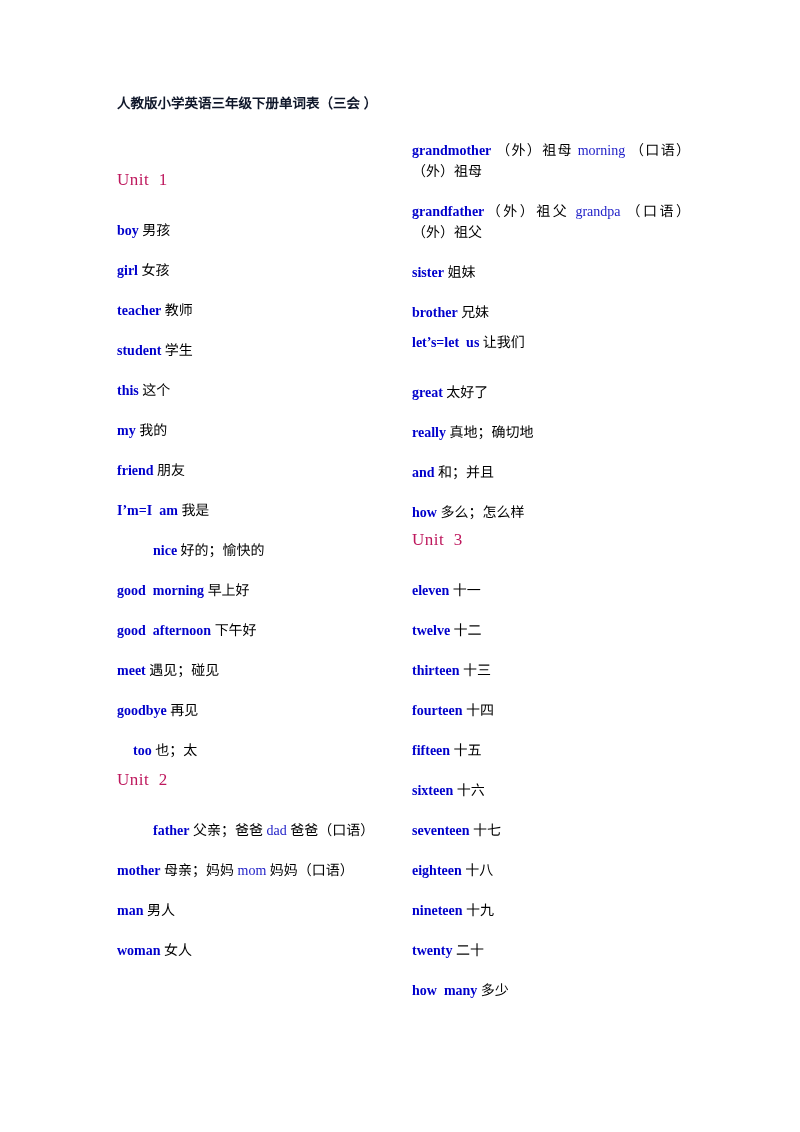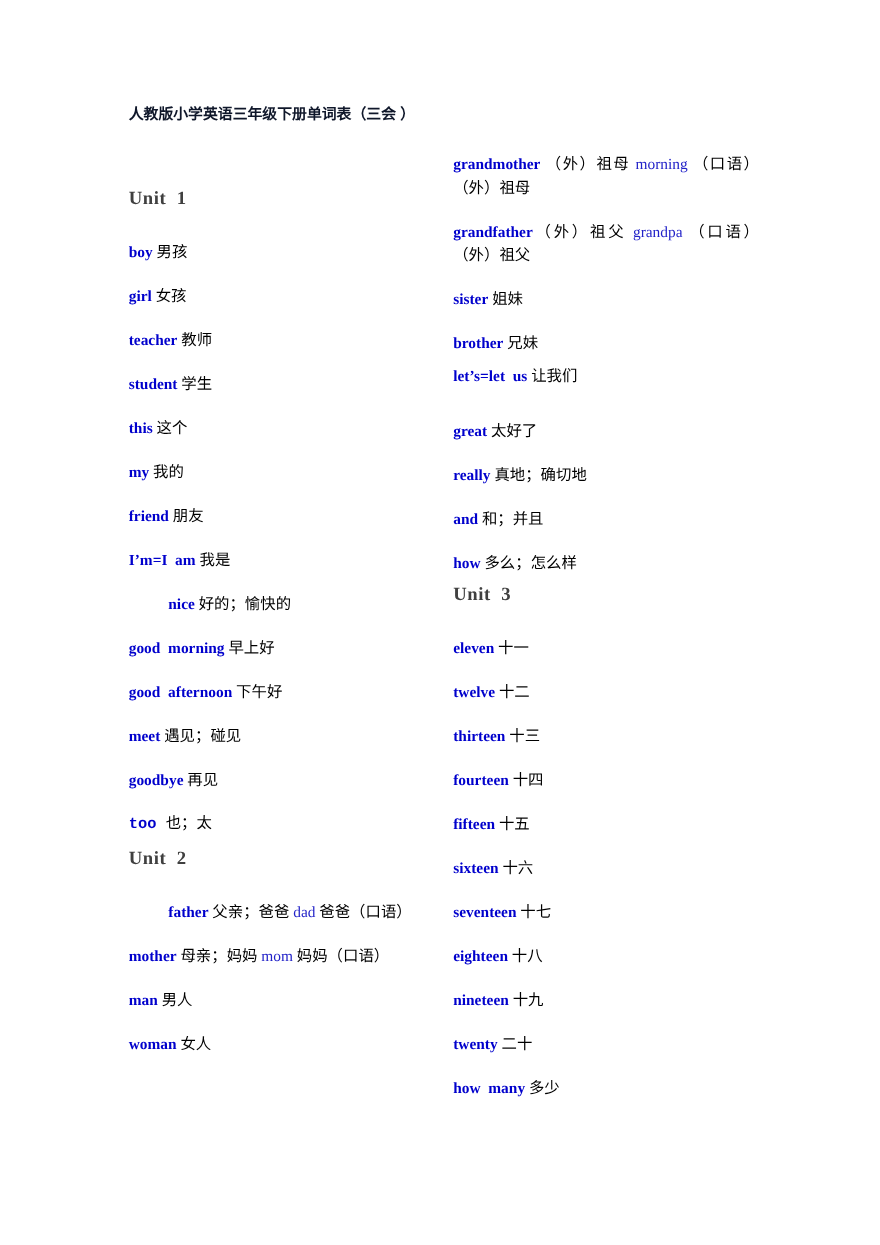--- a/index.html
+++ b/index.html
@@ -46,22 +46,22 @@
     top: 128px;
   }
   .col-left  { left: 117px;  width: 285px; }
   .col-right { left: 412px;  width: 278px; }
 
   
   .unit-heading {
     font-family: "Liberation Serif", "DejaVu Serif", serif;
     font-size: 17px;
     line-height: 24px;
-    font-weight: 700;
-    color: #404040;
+    font-weight: 400;
+    color: #be185d;
     letter-spacing: 0.5px;
     white-space: pre;
   }
 
   
   .entry {
     font-size: 14px;
     line-height: 21px;
     color: #000000;
     text-align: justify;
@@ -99,21 +99,21 @@
       <div class="entry" style="position: absolute; left: 0px; top: 212px; width: 100%;"><span class="en">student</span><span class="zh">  学生</span></div>
       <div class="entry" style="position: absolute; left: 0px; top: 252px; width: 100%;"><span class="en">this</span><span class="zh">  这个</span></div>
       <div class="entry" style="position: absolute; left: 0px; top: 292px; width: 100%;"><span class="en">my</span><span class="zh">  我的</span></div>
       <div class="entry" style="position: absolute; left: 0px; top: 332px; width: 100%;"><span class="en">friend</span><span class="zh">   朋友</span></div>
       <div class="entry" style="position: absolute; left: 0px; top: 372px; width: 100%;"><span class="en">I’m=I  am</span><span class="zh">  我是</span></div>
       <div class="entry" style="position: absolute; left: 0px; top: 412px; width: 100%; margin-left: 36px;"><span class="en">nice</span><span class="zh">  好的；愉快的</span></div>
       <div class="entry" style="position: absolute; left: 0px; top: 452px; width: 100%;"><span class="en">good  morning</span><span class="zh">  早上好</span></div>
       <div class="entry" style="position: absolute; left: 0px; top: 492px; width: 100%;"><span class="en">good  afternoon</span><span class="zh"> 下午好</span></div>
       <div class="entry" style="position: absolute; left: 0px; top: 532px; width: 100%;"><span class="en">meet</span><span class="zh">  遇见；碰见</span></div>
       <div class="entry" style="position: absolute; left: 0px; top: 572px; width: 100%;"><span class="en">goodbye</span><span class="zh">  再见</span></div>
-      <div class="entry" style="position: absolute; left: 0px; top: 612px; width: 100%; font-family: Liberation Mono, monospace;"><span class="en">too</span><span class="zh">  也；太</span></div>
+      <div class="entry" style="position: absolute; left: 16px; top: 612px; width: 100%;"><span class="en">too</span><span class="zh">  也；太</span></div>
       <div class="unit-heading" style="position: absolute; left: 0px; top: 640px; width: 100%;">Unit  2</div>
       <div class="entry" style="position: absolute; left: 0px; top: 692px; width: 100%; margin-left: 36px;"><span class="en">father</span><span class="zh">  父亲；爸爸 </span><span class="en-alt">dad</span><span class="zh">  爸爸（口语）</span></div>
       <div class="entry" style="position: absolute; left: 0px; top: 732px; width: 100%;"><span class="en">mother</span><span class="zh">  母亲；妈妈 </span><span class="en-alt">mom</span><span class="zh">  妈妈（口语）</span></div>
       <div class="entry" style="position: absolute; left: 0px; top: 772px; width: 100%;"><span class="en">man</span><span class="zh">  男人</span></div>
       <div class="entry" style="position: absolute; left: 0px; top: 812px; width: 100%;"><span class="en">woman</span><span class="zh"> 女人</span></div>
     </div>
 
   <div class="col col-right">
       <div class="entry" style="position: absolute; left: 0px; top: 12px; width: 100%;"><span class="en">grandmother</span><span class="zh">  （外）祖母 </span><span class="en-alt">morning</span><span class="zh">  （口语）（外）祖母</span></div>
       <div class="entry" style="position: absolute; left: 0px; top: 73px; width: 100%;"><span class="en">grandfather</span><span class="zh">（外）祖父 </span><span class="en-alt">grandpa</span><span class="zh">  （口语）（外）祖父</span></div>

